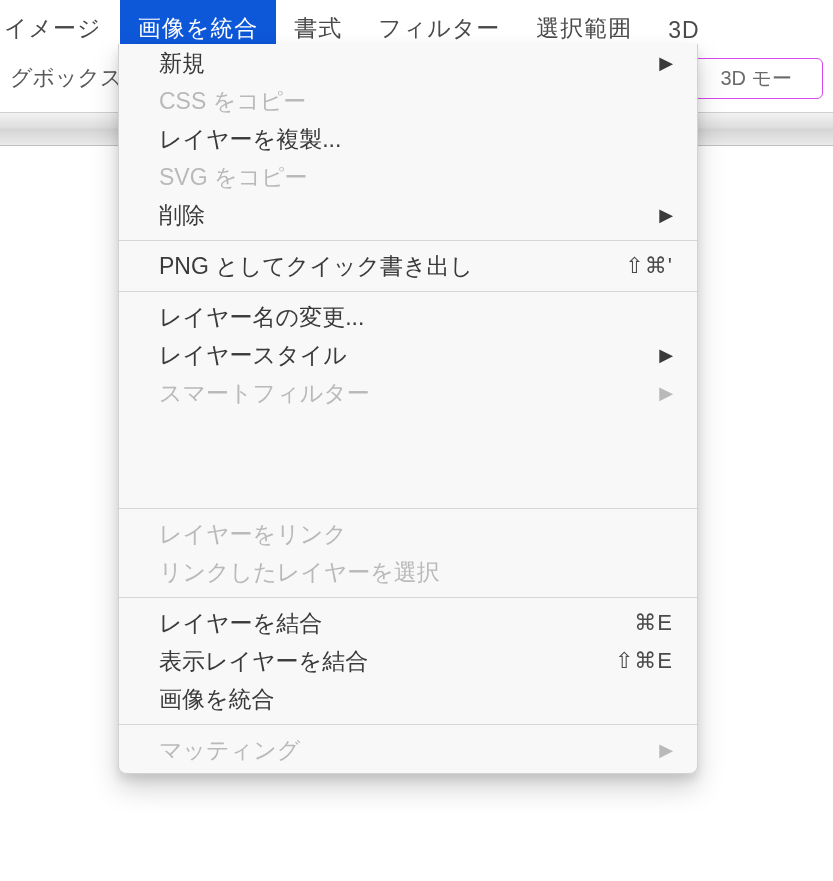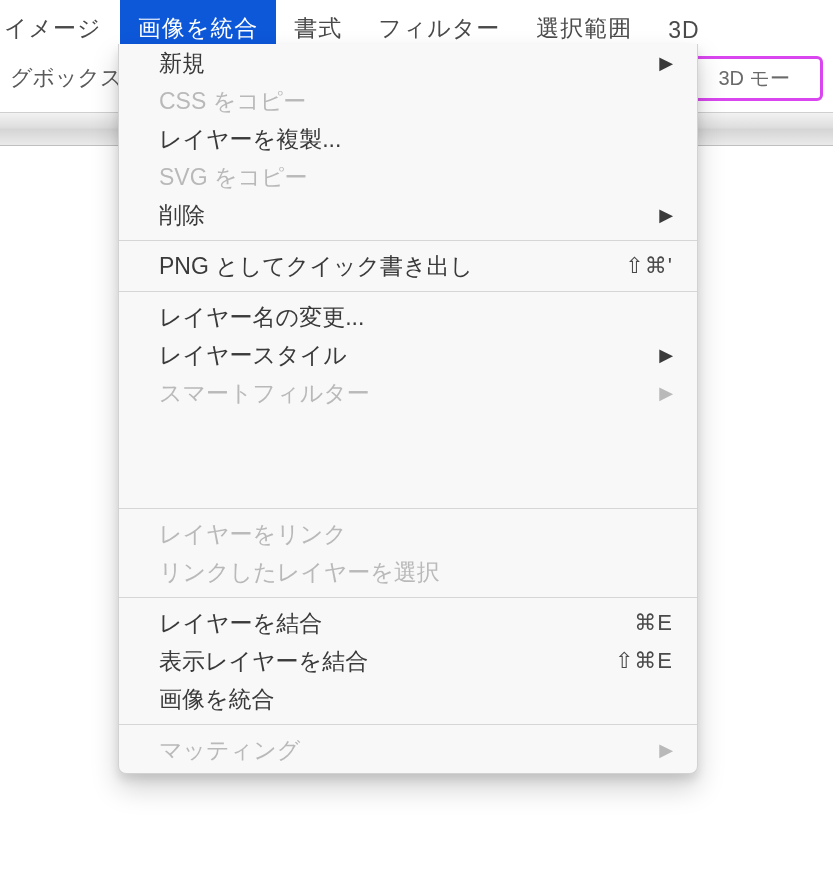--- a/index.html
+++ b/index.html
@@ -58,21 +58,21 @@
     font-size:22px;
     position:relative;
     white-space:nowrap;
     overflow:hidden;
   }
   .toolbar .tool-text   { margin-right:20px; }
   .toolbar .right-tools { margin-left:auto; display:flex; align-items:center; gap:16px; }
   .toolbar .vsep        { width:1px; height:42px; background:#d8d8d8; }
   .dot5 { width:5px; height:5px; border-radius:50%; background:#4a4a4a; display:inline-block; }
   .mode-box {
-    border:3px solid #d946ef; border-radius:6px;
+    border:1px solid #d946ef; border-radius:6px;
     padding:6px 30px; color:#6a6a6a; font-size:20px;
   }
 
   
   .canvas-shadow {
     height: 34px;
     background: var(--canvas-top-shadow);
     border-top: 1px solid #cfcfcf;
     border-bottom: 1px solid #bfbfbf;
   }

